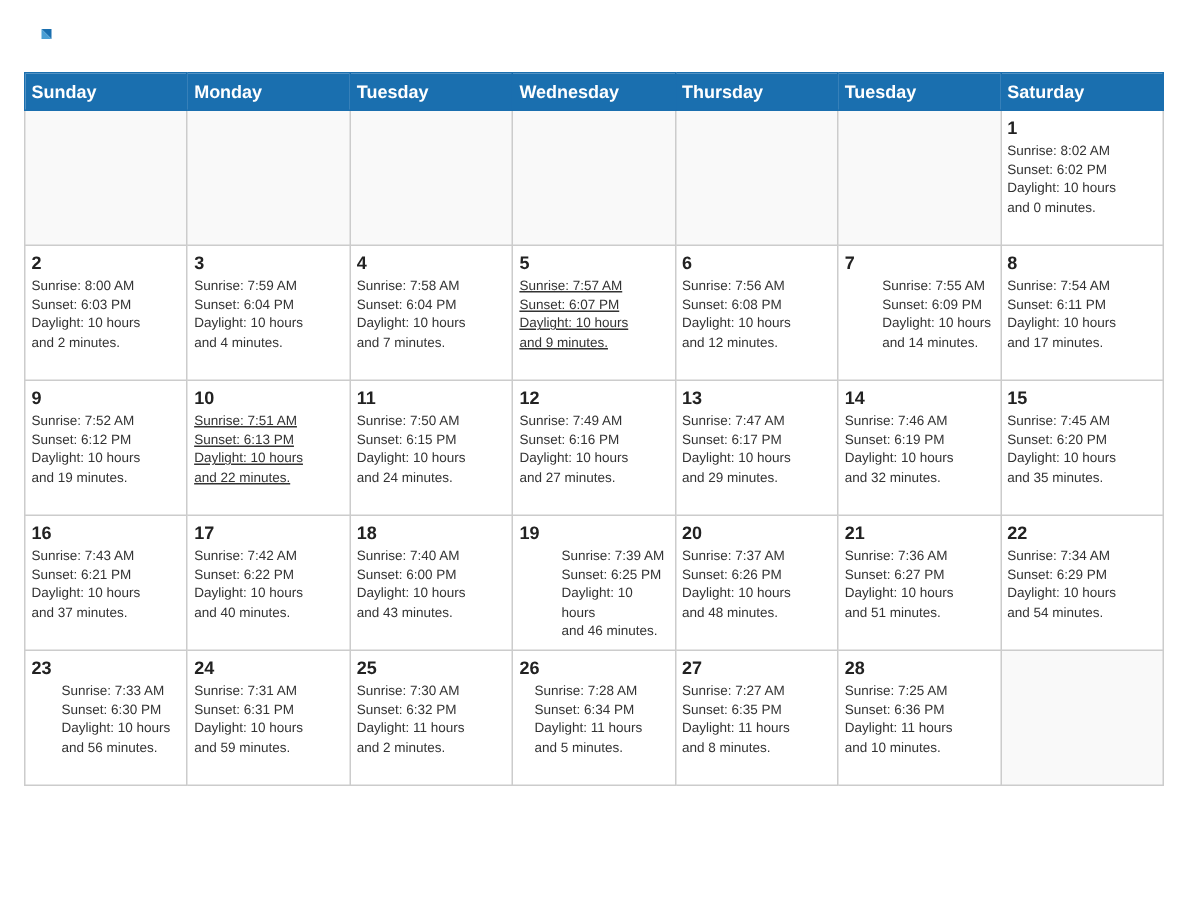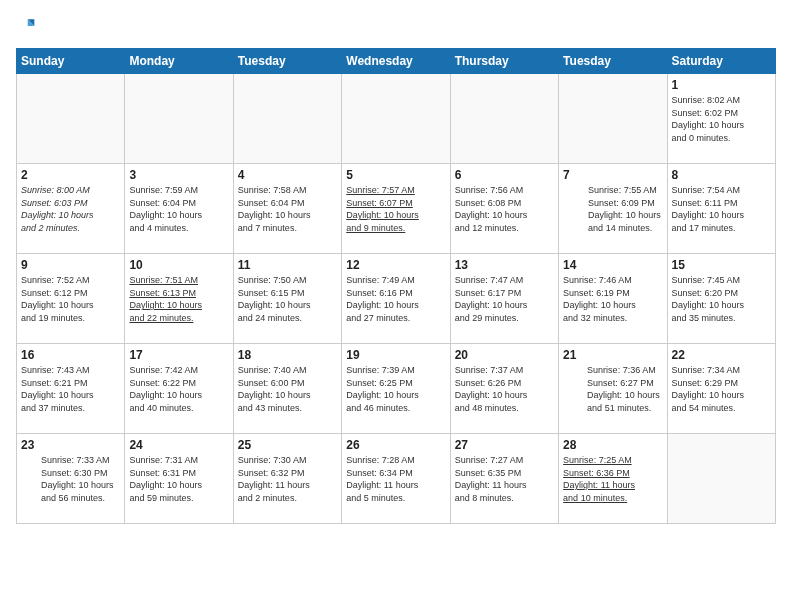--- a/index.html
+++ b/index.html
@@ -125,21 +125,21 @@
           <span class="day-num">1</span>
           <div class="day-info" style="white-space: pre-line;">Sunrise: 8:02 AM
 Sunset: 6:02 PM
 Daylight: 10 hours
 and 0 minutes.</div>
         </td>
       </tr>
       <tr>
         <td>
           <span class="day-num">2</span>
-          <div class="day-info" style="white-space: pre-line; font-style: italic;">Sunrise: 8:00 AM
+          <div class="day-info" style="white-space: pre-line;">Sunrise: 8:00 AM
 Sunset: 6:03 PM
 Daylight: 10 hours
 and 2 minutes.</div>
         </td>
         <td>
           <span class="day-num">3</span>
           <div class="day-info" style="white-space: pre-line;">Sunrise: 7:59 AM
 Sunset: 6:04 PM
 Daylight: 10 hours
 and 4 minutes.</div>
@@ -248,35 +248,35 @@
         </td>
         <td>
           <span class="day-num">18</span>
           <div class="day-info" style="white-space: pre-line;">Sunrise: 7:40 AM
 Sunset: 6:00 PM
 Daylight: 10 hours
 and 43 minutes.</div>
         </td>
         <td>
           <span class="day-num">19</span>
-          <div class="day-info" style="white-space: pre-line;">Sunrise: 7:39 AM
+          <div class="day-info" style="white-space: pre-line; margin-left: 28px;">Sunrise: 7:39 AM
 Sunset: 6:25 PM
 Daylight: 10 hours
 and 46 minutes.</div>
         </td>
         <td>
           <span class="day-num">20</span>
           <div class="day-info" style="white-space: pre-line;">Sunrise: 7:37 AM
 Sunset: 6:26 PM
 Daylight: 10 hours
 and 48 minutes.</div>
         </td>
         <td>
           <span class="day-num">21</span>
-          <div class="day-info" style="white-space: pre-line; margin-left: 24px;">Sunrise: 7:36 AM
+          <div class="day-info" style="white-space: pre-line;">Sunrise: 7:36 AM
 Sunset: 6:27 PM
 Daylight: 10 hours
 and 51 minutes.</div>
         </td>
         <td>
           <span class="day-num">22</span>
           <div class="day-info" style="white-space: pre-line;">Sunrise: 7:34 AM
 Sunset: 6:29 PM
 Daylight: 10 hours
 and 54 minutes.</div>
@@ -299,35 +299,35 @@
         </td>
         <td>
           <span class="day-num">25</span>
           <div class="day-info" style="white-space: pre-line;">Sunrise: 7:30 AM
 Sunset: 6:32 PM
 Daylight: 11 hours
 and 2 minutes.</div>
         </td>
         <td>
           <span class="day-num">26</span>
-          <div class="day-info" style="white-space: pre-line;">Sunrise: 7:28 AM
+          <div class="day-info" style="white-space: pre-line; margin-left: 10px;">Sunrise: 7:28 AM
 Sunset: 6:34 PM
 Daylight: 11 hours
 and 5 minutes.</div>
         </td>
         <td>
           <span class="day-num">27</span>
           <div class="day-info" style="white-space: pre-line;">Sunrise: 7:27 AM
 Sunset: 6:35 PM
 Daylight: 11 hours
 and 8 minutes.</div>
         </td>
         <td>
           <span class="day-num">28</span>
-          <div class="day-info" style="white-space: pre-line; text-decoration: underline;">Sunrise: 7:25 AM
+          <div class="day-info" style="white-space: pre-line;">Sunrise: 7:25 AM
 Sunset: 6:36 PM
 Daylight: 11 hours
 and 10 minutes.</div>
         </td>
         <td class="empty"></td>
       </tr>
     </tbody>
 </table>
 
 </body></html>

